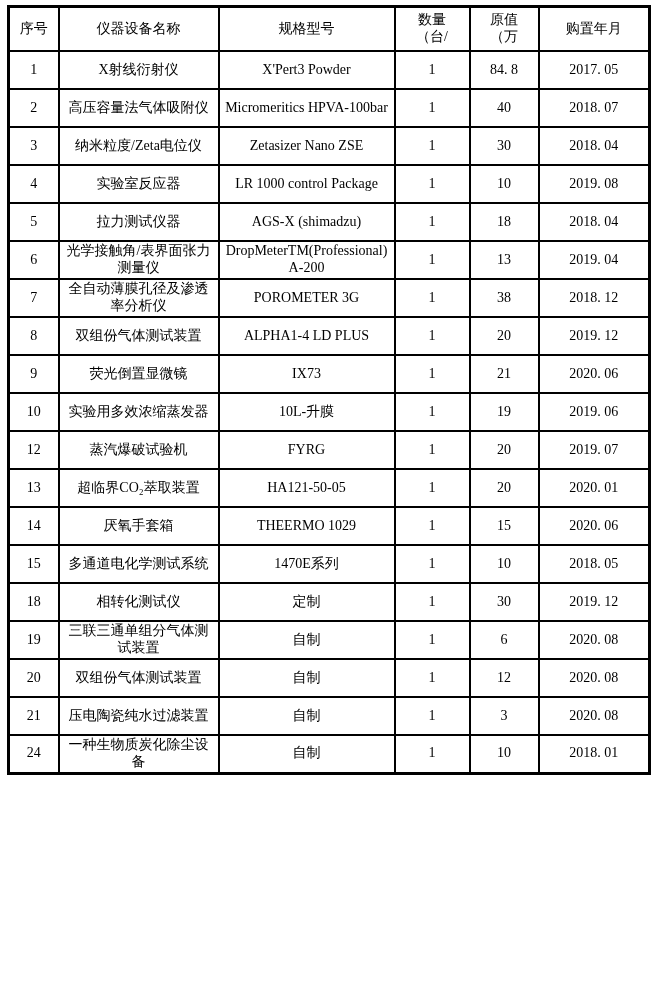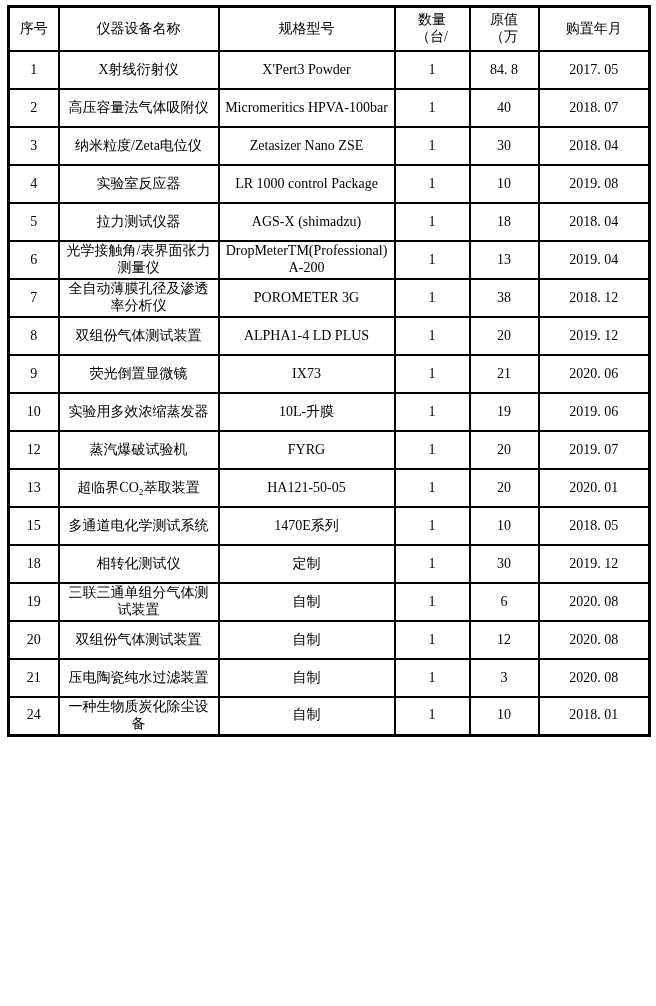--- a/index.html
+++ b/index.html
@@ -165,20 +165,28 @@
         </tr>
         <tr class="data">
           <td class="c0">13</td>
           <td class="c1">超临界CO₂萃取装置</td>
           <td class="c2">HA121-50-05</td>
           <td class="c3">1</td>
           <td class="c4">20</td>
           <td class="c5">2020. 01</td>
         </tr>
         <tr class="data">
+          <td class="c0">14</td>
+          <td class="c1">厌氧手套箱</td>
+          <td class="c2">THEERMO 1029</td>
+          <td class="c3">1</td>
+          <td class="c4">15</td>
+          <td class="c5">2020. 06</td>
+        </tr>
+        <tr class="data">
           <td class="c0">15</td>
           <td class="c1">多通道电化学测试系统</td>
           <td class="c2">1470E系列</td>
           <td class="c3">1</td>
           <td class="c4">10</td>
           <td class="c5">2018. 05</td>
         </tr>
         <tr class="data">
           <td class="c0">18</td>
           <td class="c1">相转化测试仪</td>

